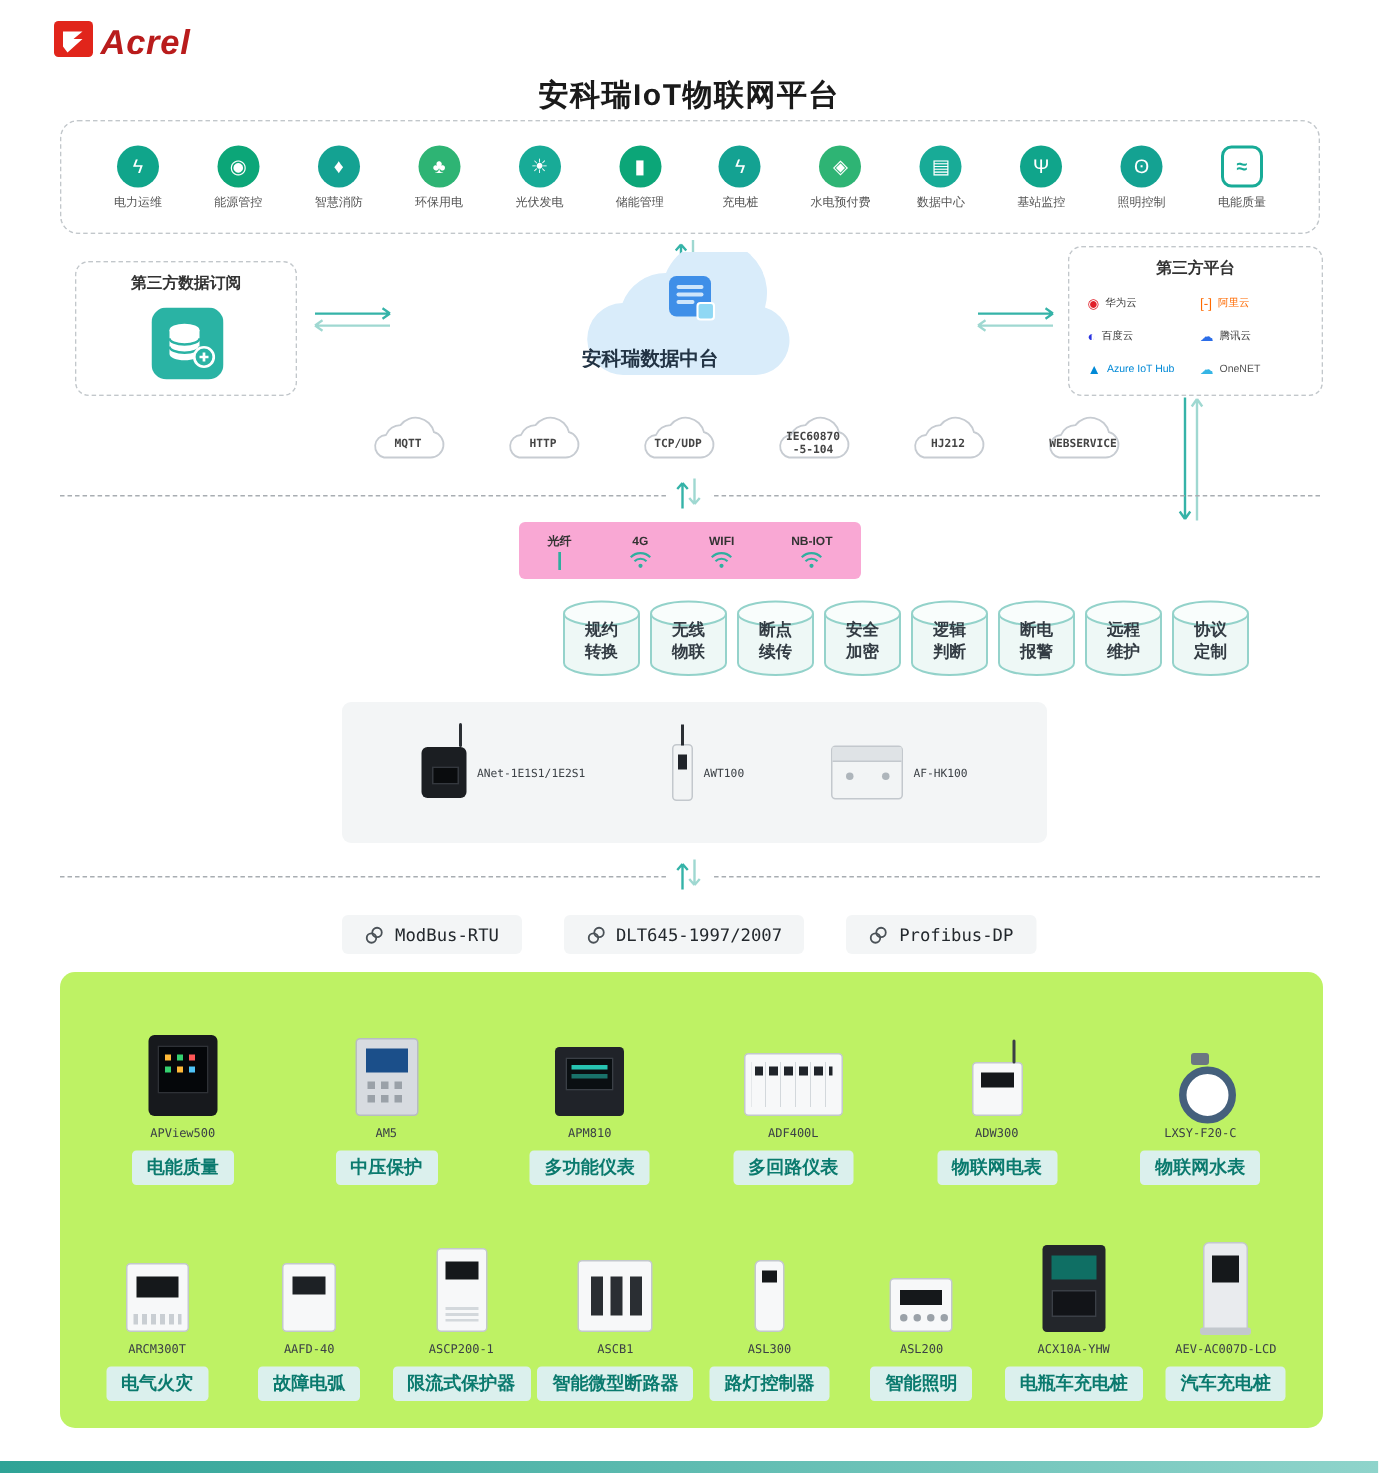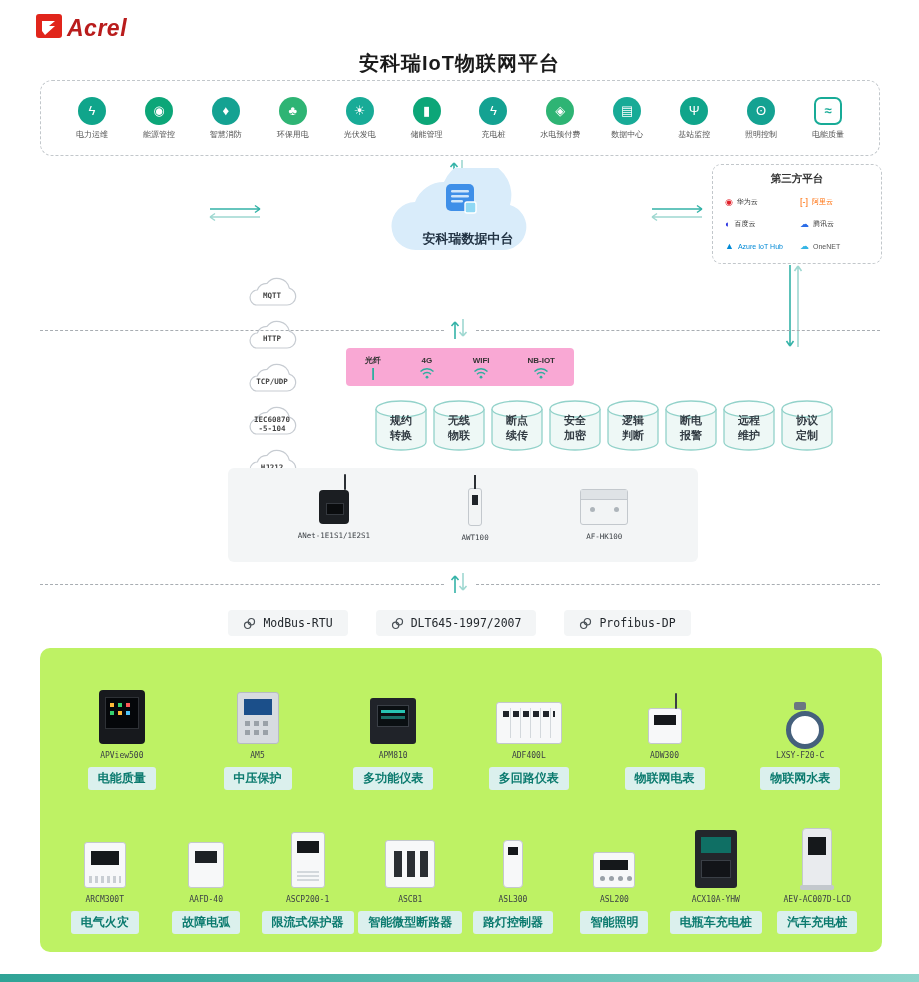--- a/index.html
+++ b/index.html
@@ -30,49 +30,49 @@
   .platform-box { left:712px; top:164px; width:170px; height:100px; }
   .providers { position:absolute; left:12px; right:6px; top:26px; bottom:6px; display:grid; grid-template-columns:1fr 1fr; align-items:center; }
   .provider { display:flex; align-items:center; gap:4px; }
   .p-glyph { font-size:9px; line-height:1; }
   .p-name { font-size:7px; white-space:nowrap; }
 
   
   .cloud-wrap { position:absolute; left:372px; top:168px; width:176px; height:96px; }
   .cloud-svg { position:absolute; left:0; top:0; }
   .server-icon { position:absolute; left:69px; top:14px; }
-  .cloud-label { position:absolute; left:16px; right:0; bottom:16px; text-align:center; font-size:13px; font-weight:bold; color:#223344; }
+  .cloud-label { position:absolute; left:16px; right:0; bottom:16px; font-size:13px; font-weight:bold; color:#223344; }
 
   
   .arrow { position:absolute; }
   .arrow-patch { background:#fff; padding:0 3px; }
 
   
-  .proto-clouds { position:absolute; left:240px; top:276px; display:flex; gap:9px;flex-direction:column; }
+  .proto-clouds { position:absolute; left:240px; top:276px; display:flex; gap:26px; }
   .pc { position:relative; width:64px; height:34px; }
   .pc svg { position:absolute; inset:0; }
   .pc-label { position:absolute; inset:0; display:flex; align-items:center; justify-content:center; padding-top:6px; font-family:"DejaVu Sans Mono",monospace; font-size:7.5px; font-weight:bold; color:#444; text-align:center; white-space:pre-line; line-height:1.15; }
 
   
   .dash-line { position:absolute; left:40px; width:840px; border-top:1.5px dashed #a8adb2; }
 
   
   .conn-bar { position:absolute; left:346px; top:348px; width:228px; height:38px; background:#f9a8d4; border-radius:4px; display:flex; align-items:center; justify-content:space-around; }
   .conn-item { display:flex; flex-direction:column; align-items:center; gap:2px; }
   .conn-label { font-size:8px; font-weight:bold; color:#333; }
 
   
   .caps-row { position:absolute; left:84px; top:396px; width:752px; display:flex; justify-content:flex-end; }
   .cyl { position:relative; width:58px; height:58px; }
   .cyl svg { position:absolute; inset:0; }
   .cyl-label { position:absolute; inset:0; display:flex; align-items:center; justify-content:center; padding-top:5px; font-size:11px; font-weight:600; color:#333c44; text-align:center; white-space:pre-line; line-height:1.3; }
 
   
   .gw-box { position:absolute; left:228px; top:468px; width:470px; height:94px; background:#f3f5f6; border-radius:6px; display:flex; justify-content:space-around; align-items:flex-end; padding:10px 24px; }
-  .gw { display:flex; flex-direction:column; align-items:center; justify-content:center; gap:7px; height:100%; }
+  .gw { display:flex; flex-direction:row; align-items:center; justify-content:center; gap:7px; height:100%; }
   .gw-model { font-family:"DejaVu Sans Mono",monospace; font-size:7.5px; color:#3c4146; white-space:nowrap; }
 
   
   .fp-row { position:absolute; left:0; right:0; top:610px; display:flex; justify-content:center; gap:28px; }
   .fp-badge { height:26px; background:#f3f5f6; border-radius:4px; display:flex; align-items:center; gap:7px; padding:0 15px; }
   .fp-label { font-family:"DejaVu Sans Mono",monospace; font-size:11.5px; color:#23282d; white-space:nowrap; }
 
   
   .products-box { position:absolute; left:40px; top:648px; width:842px; height:304px; background:#bef264; border-radius:10px; }
   .prod-row { position:absolute; left:14px; right:14px; display:flex; justify-content:space-around; align-items:flex-end; }
@@ -219,20 +219,33 @@
       </div>
     </div>
 
   <div class="arrow" style="left:446px;top:157px;">
     <svg width="24" height="24" viewBox="0 0 24 24">
         <path d="M8 21 V6 M8 6 L4.5 10 M8 6 L11.5 10" stroke="#35b3a8" stroke-width="1.6" fill="none"></path>
         <path d="M16 3 V18 M16 18 L12.5 14 M16 18 L19.5 14" stroke="#9fd8d1" stroke-width="1.6" fill="none"></path>
       </svg>
   </div>
 
+  <div class="dash-box sub-box">
+    <div class="box-title">第三方数据订阅</div>
+    <div class="db-icon">
+      <svg width="48" height="48" viewBox="0 0 48 48">
+        <rect width="48" height="48" rx="10" fill="#2ab3a4"></rect>
+        <ellipse cx="22" cy="15" rx="10" ry="4.2" fill="#fff"></ellipse>
+        <path d="M12 15 v16 c0 2.3 4.5 4.2 10 4.2 s10 -1.9 10 -4.2 V15" fill="#fff"></path>
+        <path d="M12 20.5 c0 2.3 4.5 4.2 10 4.2 s10 -1.9 10 -4.2 M12 26 c0 2.3 4.5 4.2 10 4.2 s10 -1.9 10 -4.2" stroke="#2ab3a4" stroke-width="1.6" fill="none"></path>
+        <circle cx="35" cy="33" r="6.5" fill="#2ab3a4" stroke="#fff" stroke-width="1.8"></circle>
+        <path d="M35 30 v6 M32 33 h6" stroke="#fff" stroke-width="1.8"></path>
+      </svg>
+    </div>
+  </div>
 
   <div class="arrow" style="left:206px;top:202px;">
     <svg width="58" height="22" viewBox="0 0 58 22">
         <path d="M4 7 H54 M54 7 L49 3.5 M54 7 L49 10.5" stroke="#35b3a8" stroke-width="1.5" fill="none"></path>
         <path d="M54 15 H4 M4 15 L9 11.5 M4 15 L9 18.5" stroke="#9fd8d1" stroke-width="1.5" fill="none"></path>
       </svg>
   </div>
 
   <div class="cloud-wrap">
     <svg class="cloud-svg" width="176" height="96" viewBox="0 0 176 96">

